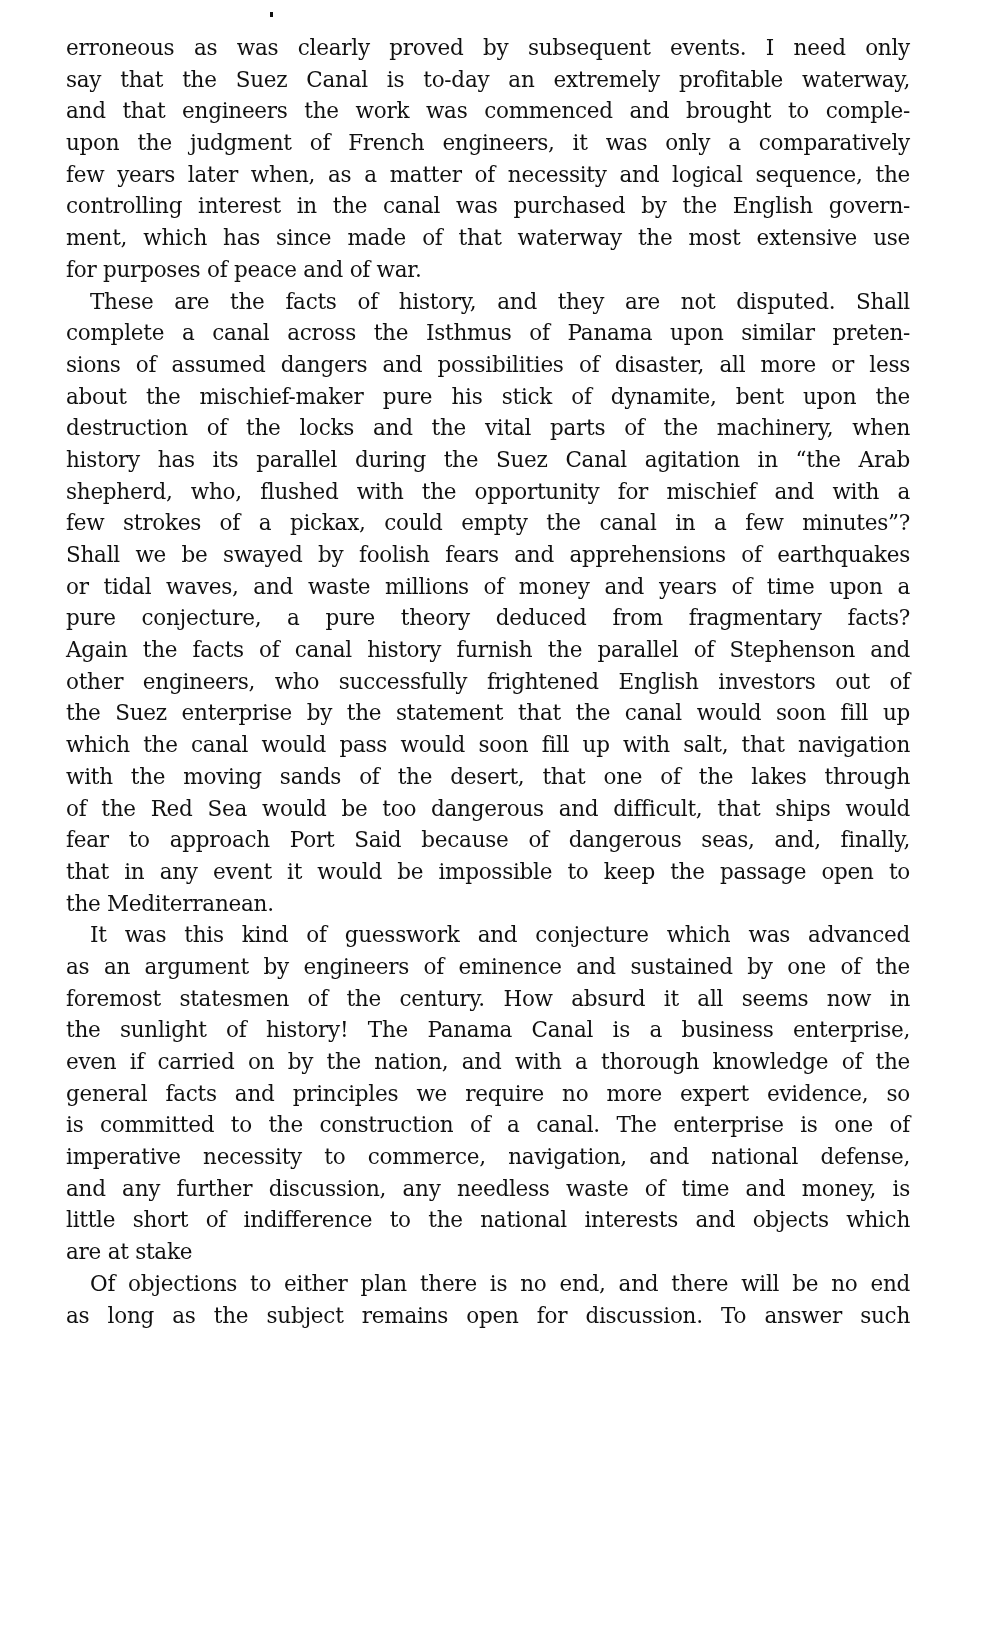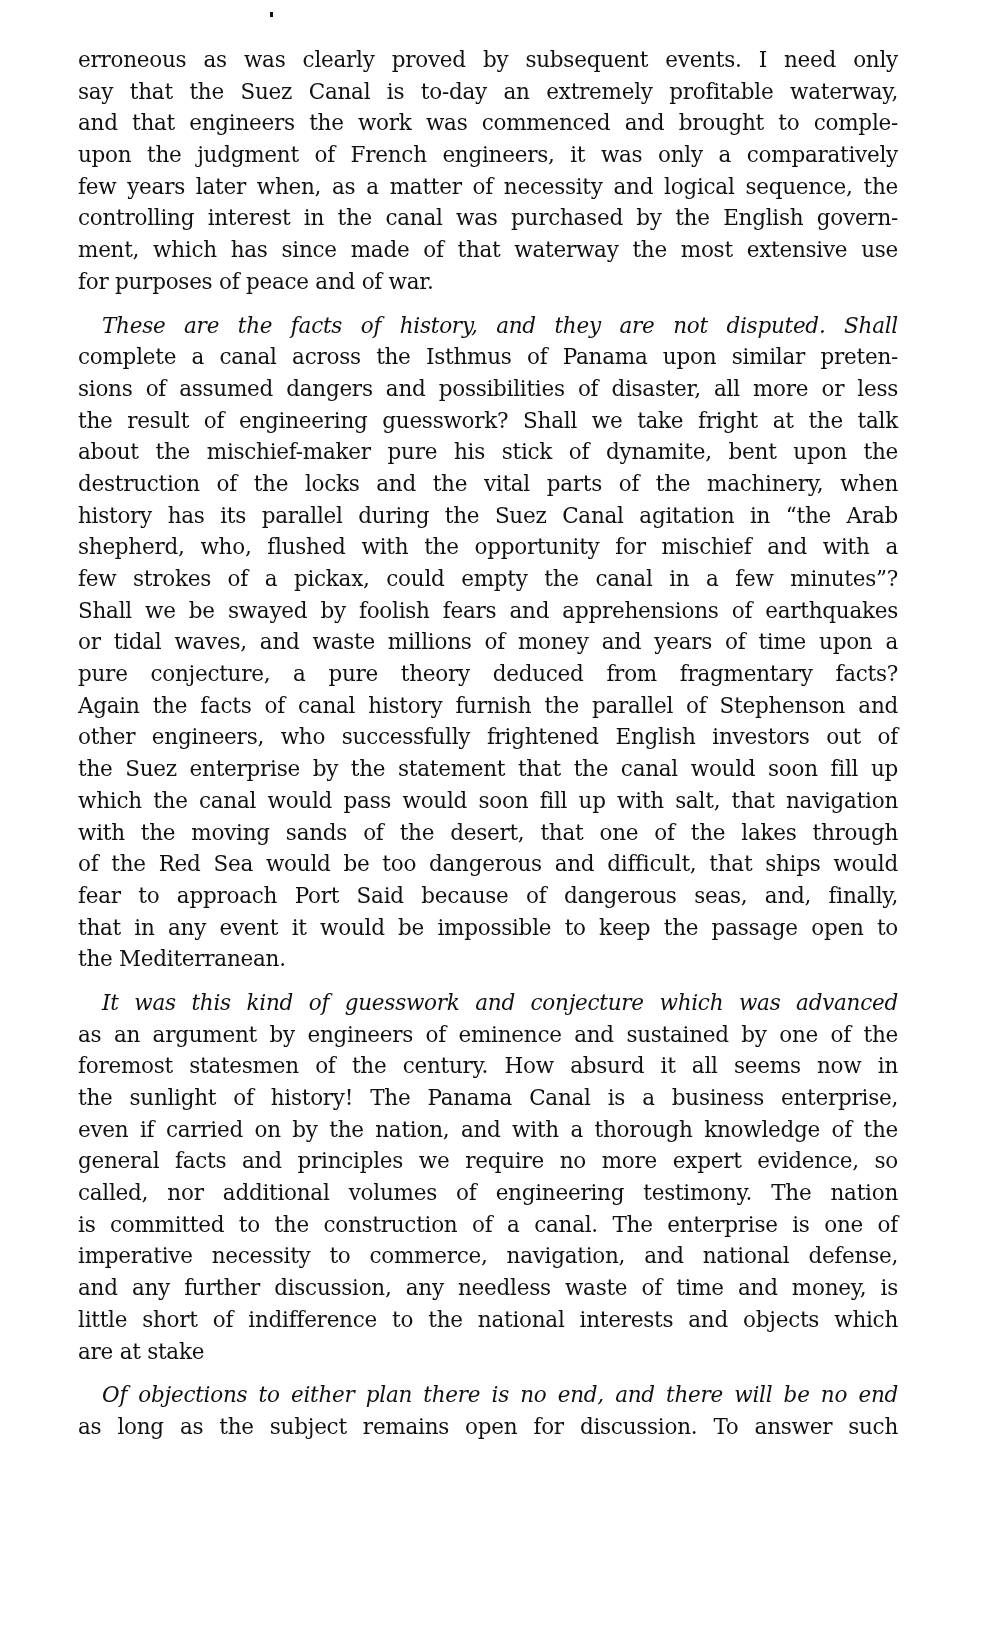--- a/index.html
+++ b/index.html
@@ -23,39 +23,38 @@
   }
   .mark {
     position: absolute;
     left: 270px;
     top: 12px;
     width: 3px;
     height: 5px;
     background: #111;
   }
   .para {
-    margin: 12px;
+    margin: 0;
   }
   .line {
     display: block;
     height: 31.7px;
     line-height: 31.7px;
     font-size: 21.5px;
     text-align: justify;
     text-align-last: justify;
     white-space: nowrap;
     overflow: visible;
     letter-spacing: -0.25px;
   }
   .line.last {
     text-align-last: left;
   }
   .line.indent {
     padding-left: 24px;
-    font-style: italic;
   }
   .pagenum {
     position: absolute;
     left: 0;
     width: 1000px;
     top: 1653px;
     font-size: 15px;
     font-weight: bold;
     letter-spacing: 0.5px;
   }
@@ -74,21 +73,20 @@
     <span class="line">few years later when, as a matter of necessity and logical sequence, the</span>
     <span class="line">controlling interest in the canal was purchased by the English govern-</span>
     <span class="line">ment, which has since made of that waterway the most extensive use</span>
     <span class="line last">for purposes of peace and of war.</span>
   </div>
 
   <div class="para">
     <span class="line indent">These are the facts of history, and they are not disputed.  Shall</span>
     <span class="line">complete a canal across the Isthmus of Panama upon similar preten-</span>
     <span class="line">sions of assumed dangers and possibilities of disaster, all more or less</span>
-    <span class="line">the result of engineering guesswork?  Shall we take fright at the talk</span>
     <span class="line">about the mischief-maker pure his stick of dynamite, bent upon the</span>
     <span class="line">destruction of the locks and the vital parts of the machinery, when</span>
     <span class="line">history has its parallel during the Suez Canal agitation in “the Arab</span>
     <span class="line">shepherd, who, flushed with the opportunity for mischief and with a</span>
     <span class="line">few strokes of a pickax, could empty the canal in a few minutes”?</span>
     <span class="line">Shall we be swayed by foolish fears and apprehensions of earthquakes</span>
     <span class="line">or tidal waves, and waste millions of money and years of time upon a</span>
     <span class="line">pure conjecture, a pure theory deduced from fragmentary facts?</span>
     <span class="line">Again the facts of canal history furnish the parallel of Stephenson and</span>
     <span class="line">other engineers, who successfully frightened English investors out of</span>
@@ -101,21 +99,20 @@
     <span class="line last">the Mediterranean.</span>
   </div>
 
   <div class="para">
     <span class="line indent">It was this kind of guesswork and conjecture which was advanced</span>
     <span class="line">as an argument by engineers of eminence and sustained by one of the</span>
     <span class="line">foremost statesmen of the century.  How absurd it all seems now in</span>
     <span class="line">the sunlight of history!  The Panama Canal is a business enterprise,</span>
     <span class="line">even if carried on by the nation, and with a thorough knowledge of the</span>
     <span class="line">general facts and principles we require no more expert evidence, so</span>
-    <span class="line">called, nor additional volumes of engineering testimony.  The nation</span>
     <span class="line">is committed to the construction of a canal.  The enterprise is one of</span>
     <span class="line">imperative necessity to commerce, navigation, and national defense,</span>
     <span class="line">and any further discussion, any needless waste of time and money, is</span>
     <span class="line">little short of indifference to the national interests and objects which</span>
     <span class="line last">are at stake</span>
   </div>
 
   <div class="para">
     <span class="line indent">Of objections to either plan there is no end, and there will be no end</span>
     <span class="line">as long as the subject remains open for discussion.  To answer such</span>

